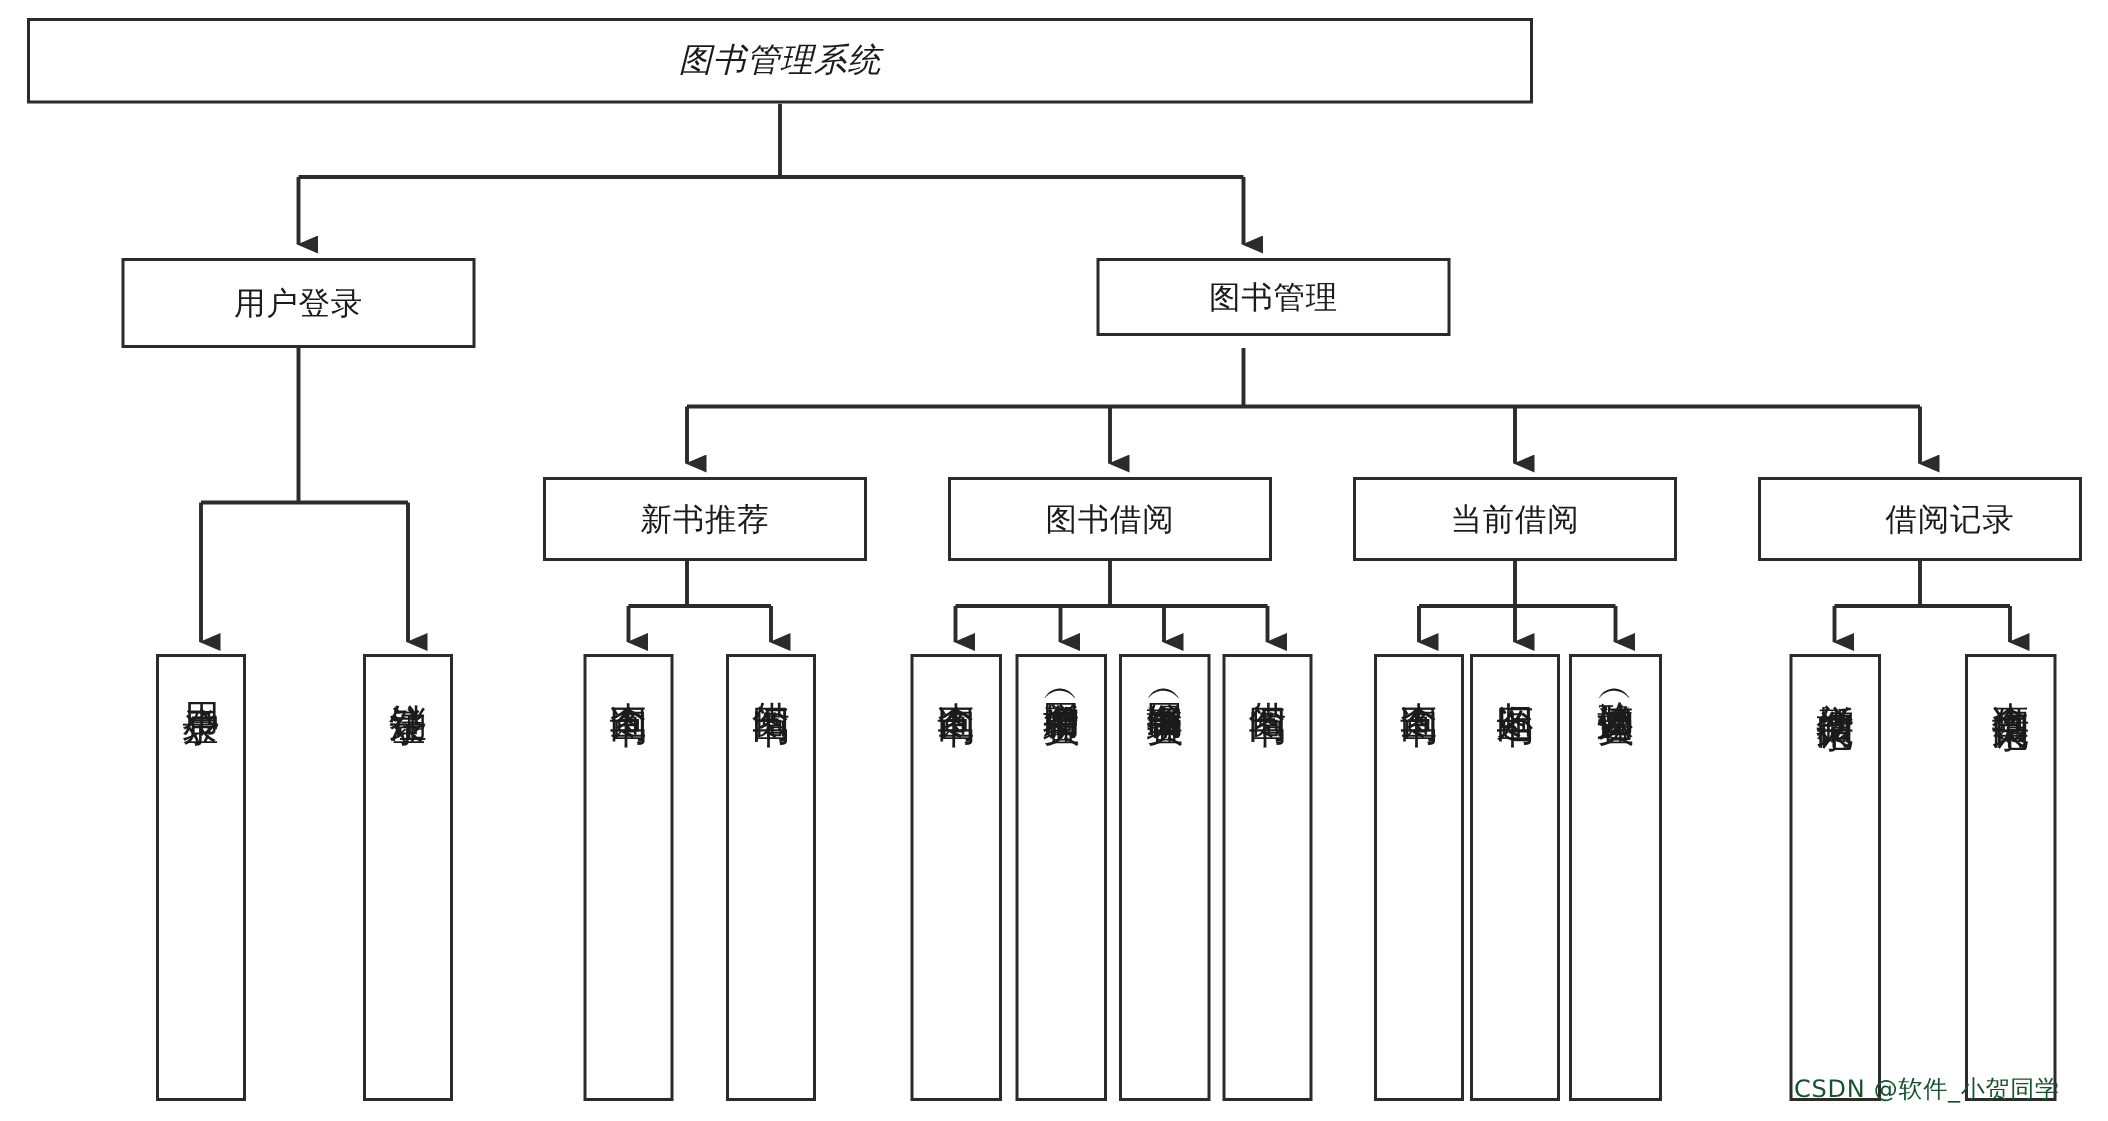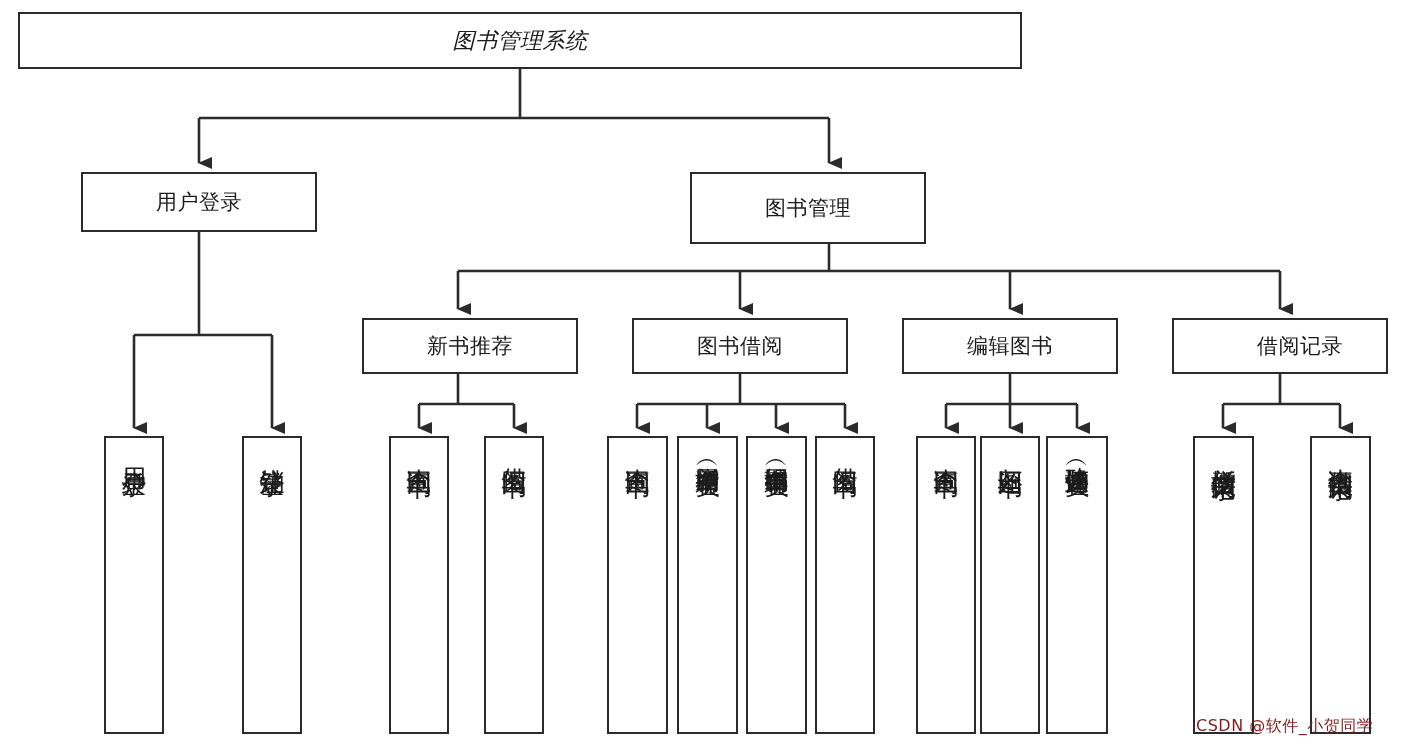--- a/index.html
+++ b/index.html
@@ -63,21 +63,21 @@
     line-height: 1.0;
     letter-spacing: 2px;
   }
   .v-node.tall .lbl {
     font-size: 24px;
     letter-spacing: 1px;
   }
   .watermark {
     position: absolute;
     font-size: 16px;
-    color: #7f1d1d;
+    color: #14532d;
     white-space: nowrap;
     letter-spacing: 0.5px;
   }
 </style>
 </head>
 <body>
 
 <div id="canvas">
 
   <svg id="wires" viewBox="0 0 1405 747" xmlns="http://www.w3.org/2000/svg">
@@ -130,32 +130,32 @@
     </g>
   </svg>
 
   <div class="node h-node" id="node-root" style="left: 18px; top: 12px; width: 1004px; height: 57px;">
     <span class="lbl">图书管理系统</span>
   </div>
 
   <div class="node h-node" id="node-user-login" style="left: 81px; top: 172px; width: 236px; height: 60px;">
     <span class="lbl">用户登录</span>
   </div>
-  <div class="node h-node" id="node-book-manage" style="left: 690px; top: 172px; width: 236px; height: 72px;">
+  <div class="node h-node" id="node-book-manage" style="left: 731px; top: 172px; width: 236px; height: 52px;">
     <span class="lbl">图书管理</span>
   </div>
 
   <div class="node h-node" id="node-new-book-rec" style="left: 362px; top: 318px; width: 216px; height: 56px;">
     <span class="lbl">新书推荐</span>
   </div>
   <div class="node h-node" id="node-book-borrow" style="left: 632px; top: 318px; width: 216px; height: 56px;">
     <span class="lbl">图书借阅</span>
   </div>
   <div class="node h-node" id="node-current-borrow" style="left: 902px; top: 318px; width: 216px; height: 56px;">
-    <span class="lbl">编辑图书</span>
+    <span class="lbl">当前借阅</span>
   </div>
   <div class="node h-node" id="node-borrow-record" style="left: 1172px; top: 318px; width: 216px; height: 56px; padding-left: 40px;">
     <span class="lbl">借阅记录</span>
   </div>
 
   <div class="node v-node" id="node-leaf-user-login" style="left: 104px; top: 436px; width: 60px; height: 298px;">
     <span class="lbl">用户登录</span>
   </div>
   <div class="node v-node" id="node-leaf-user-logout" style="left: 242px; top: 436px; width: 60px; height: 298px;">
     <span class="lbl">注销登录</span>

